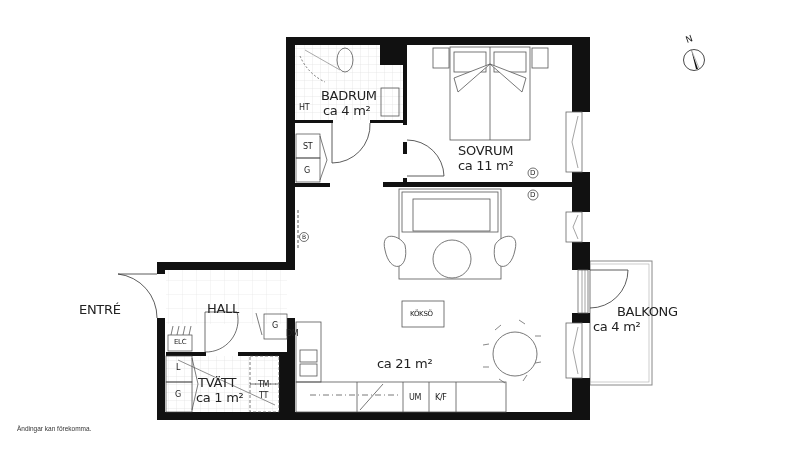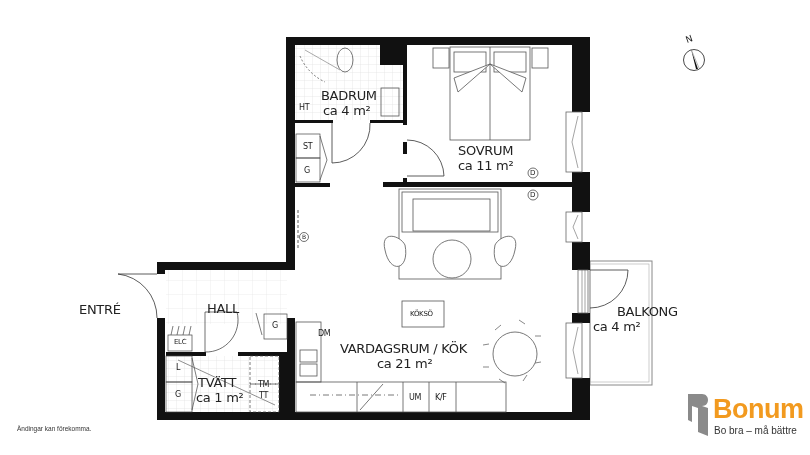--- a/index.html
+++ b/index.html
@@ -182,21 +182,20 @@
   </g>
 </svg>
 
   
   <div class="lbl room-name" style="left:321px;top:89px;">BADRUM</div>
   <div class="lbl room-area" style="left:323px;top:104px;">ca  4  m²</div>
 
   <div class="lbl room-name" style="left:458px;top:144px;">SOVRUM</div>
   <div class="lbl room-area" style="left:458px;top:159px;">ca  11 m²</div>
 
-  <div class="lbl room-name" style="left:340px;top:342px;">VARDAGSRUM / KÖK</div>
   <div class="lbl room-area" style="left:377px;top:357px;">ca  21 m²</div>
 
   <div class="lbl room-name" style="left:207px;top:302px;">HALL</div>
 
   <div class="lbl room-name" style="left:198px;top:376px;">TVÄTT</div>
   <div class="lbl room-area" style="left:196px;top:391px;">ca  1 m²</div>
 
   <div class="lbl room-name" style="left:589px;top:305px;margin-left:28px;">BALKONG</div>
   <div class="lbl room-area" style="left:593px;top:320px;">ca  4  m²</div>
 
@@ -205,32 +204,25 @@
   
   <div class="lbl small" style="left:299px;top:104px;">HT</div>
   <div class="lbl small" style="left:303px;top:143px;">ST</div>
   <div class="lbl small" style="left:304px;top:167px;">G</div>
   <div class="lbl small" style="left:272px;top:322px;">G</div>
   <div class="lbl tiny" style="left:174px;top:339px;">ELC</div>
   <div class="lbl small" style="left:176px;top:364px;">L</div>
   <div class="lbl small" style="left:175px;top:391px;">G</div>
   <div class="lbl small" style="left:258px;top:365px;margin-top:16px;">TM</div>
   <div class="lbl small" style="left:259px;top:392px;">TT</div>
-  <div class="lbl small" style="left:318px;top:330px;">DM</div>
+  <div class="lbl small" style="left:286px;top:330px;">DM</div>
   <div class="lbl small" style="left:409px;top:394px;">UM</div>
   <div class="lbl small" style="left:435px;top:394px;text-align:center;">K/F</div>
   <div class="lbl tiny" style="left:410px;top:311px;">KÖKSÖ</div>
   <div class="lbl tiny" style="left:530px;top:170px;">D</div>
   <div class="lbl tiny" style="left:530px;top:192px;">D</div>
   <div class="lbl tiny" style="left:302px;top:234px;font-size:6px;">B</div>
 
   <div class="lbl" style="left:686px;top:35px;font-size:9px;transform:rotate(-20deg);">N</div>
 
   <div class="note">Ändingar kan förekomma.</div>
 
-  <div class="logo">
-    <svg width="26" height="46" style="position:absolute;left:0;top:0">
-      <path d="M2 2 L16 2 C24 2 24 14 16 14 L22 16 L22 44 L12 40 L12 16 L6 14 L6 30 L2 28 Z" fill="#8a8a8a"></path>
-    </svg>
-    <div class="logo-word">Bonum</div>
-    <div class="logo-tag">Bo bra – må bättre</div>
-  </div>
 </div>
 
 </body></html>

